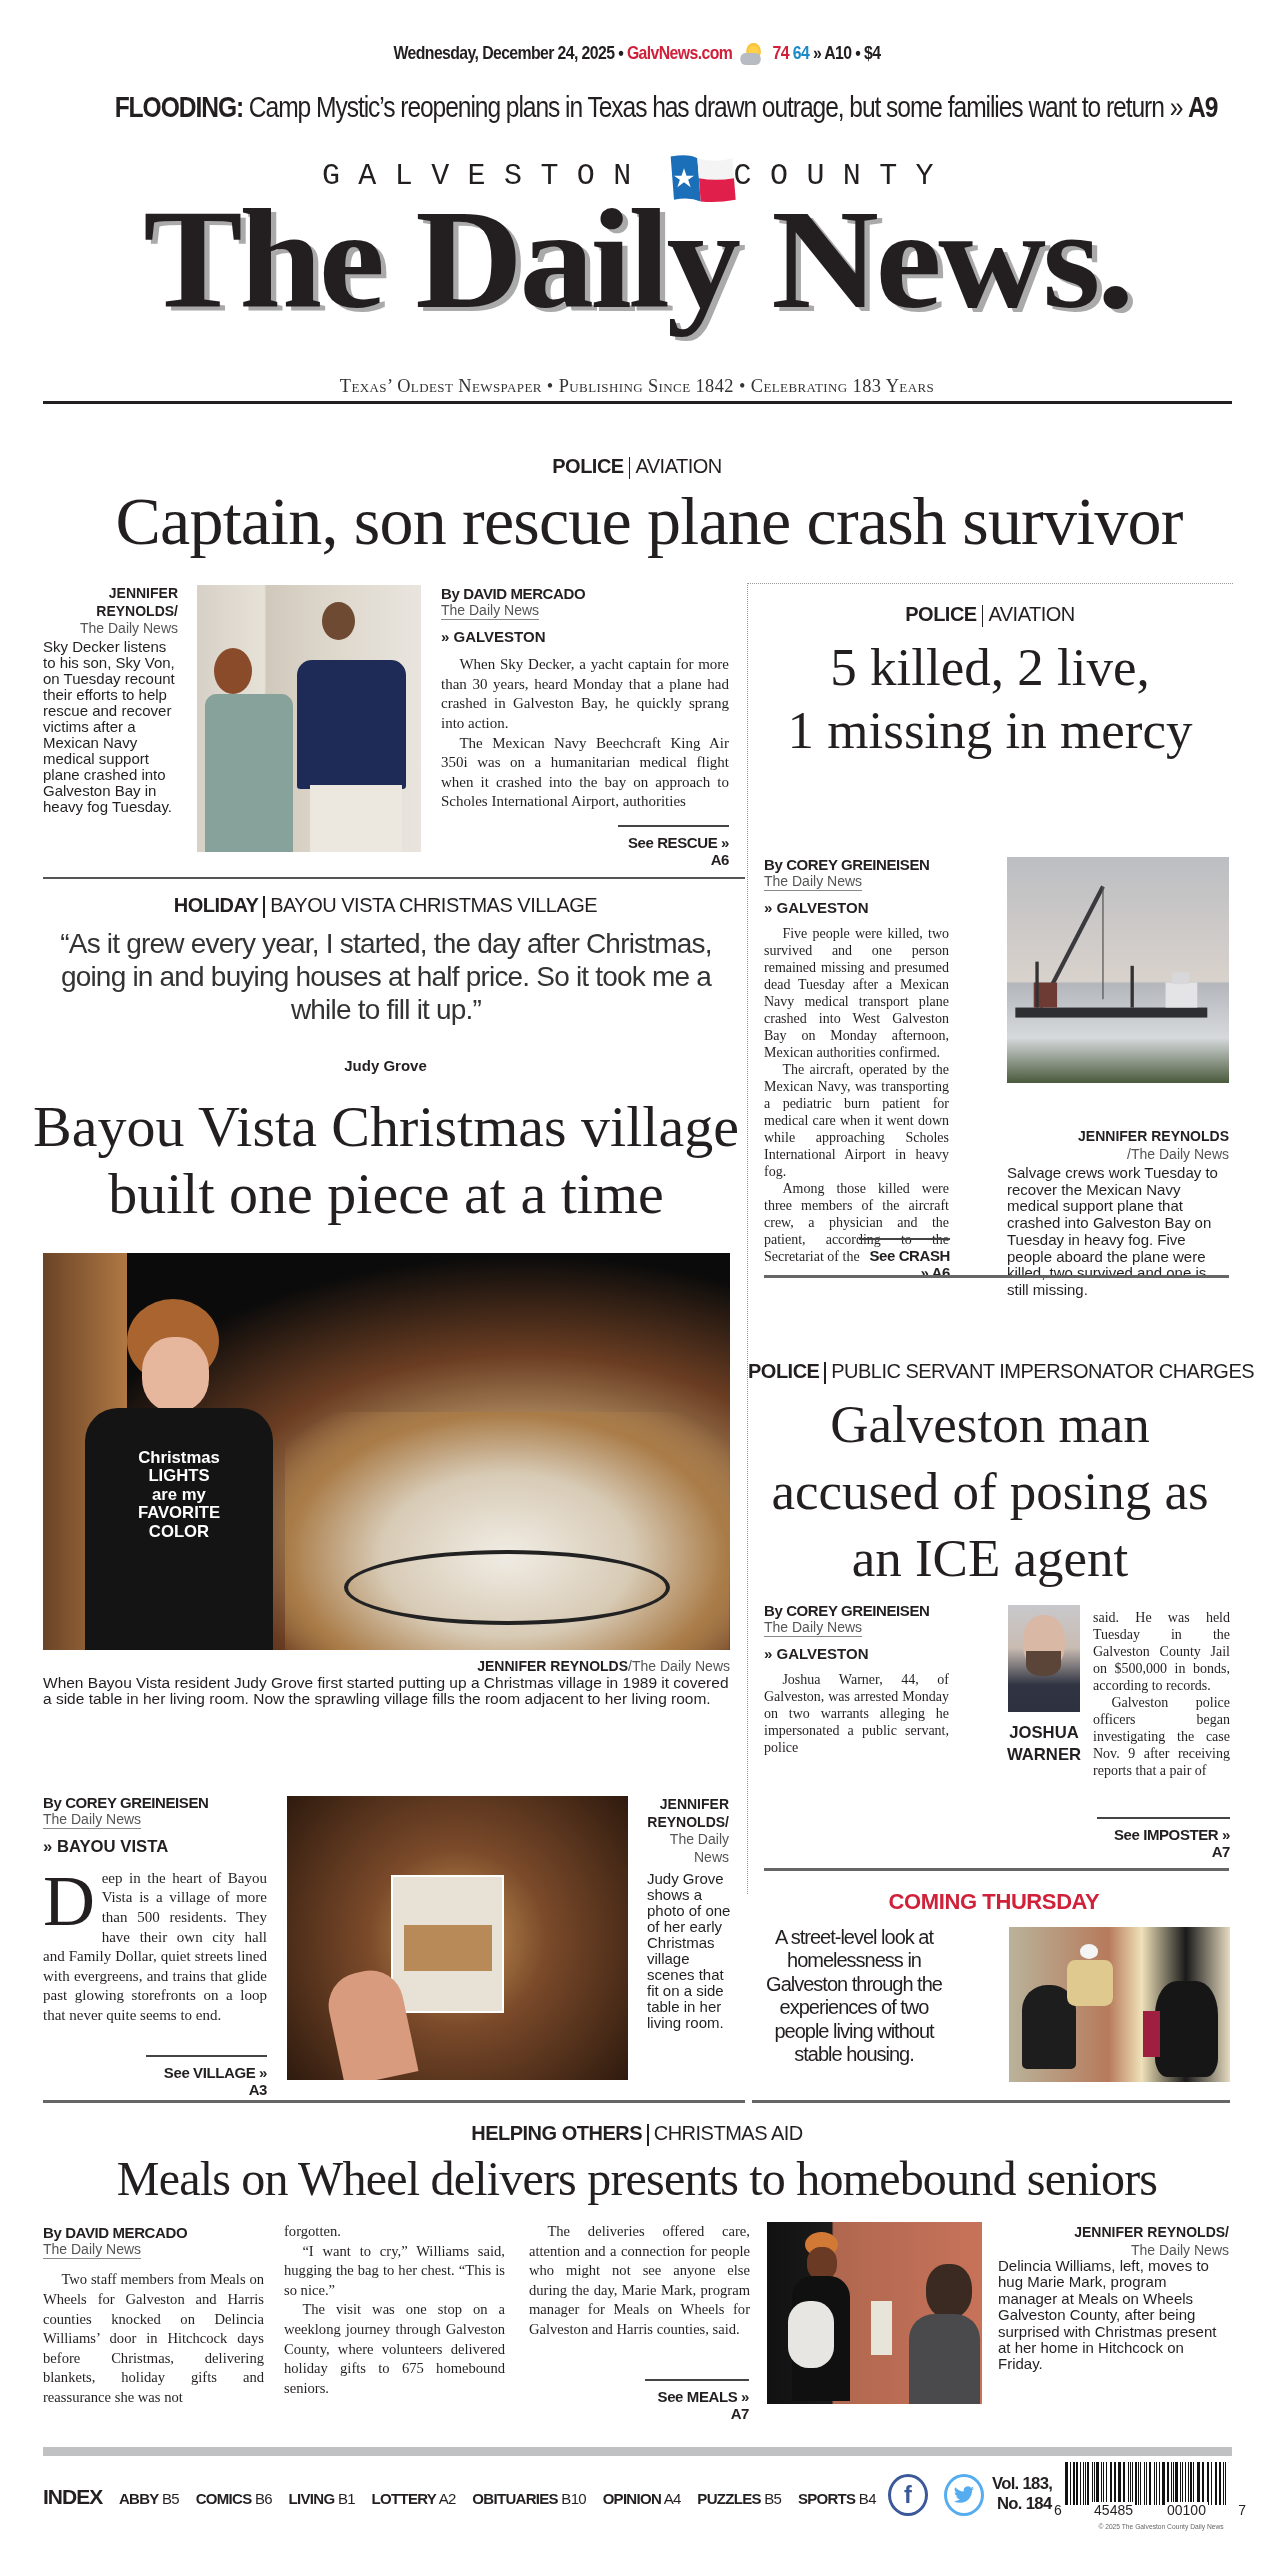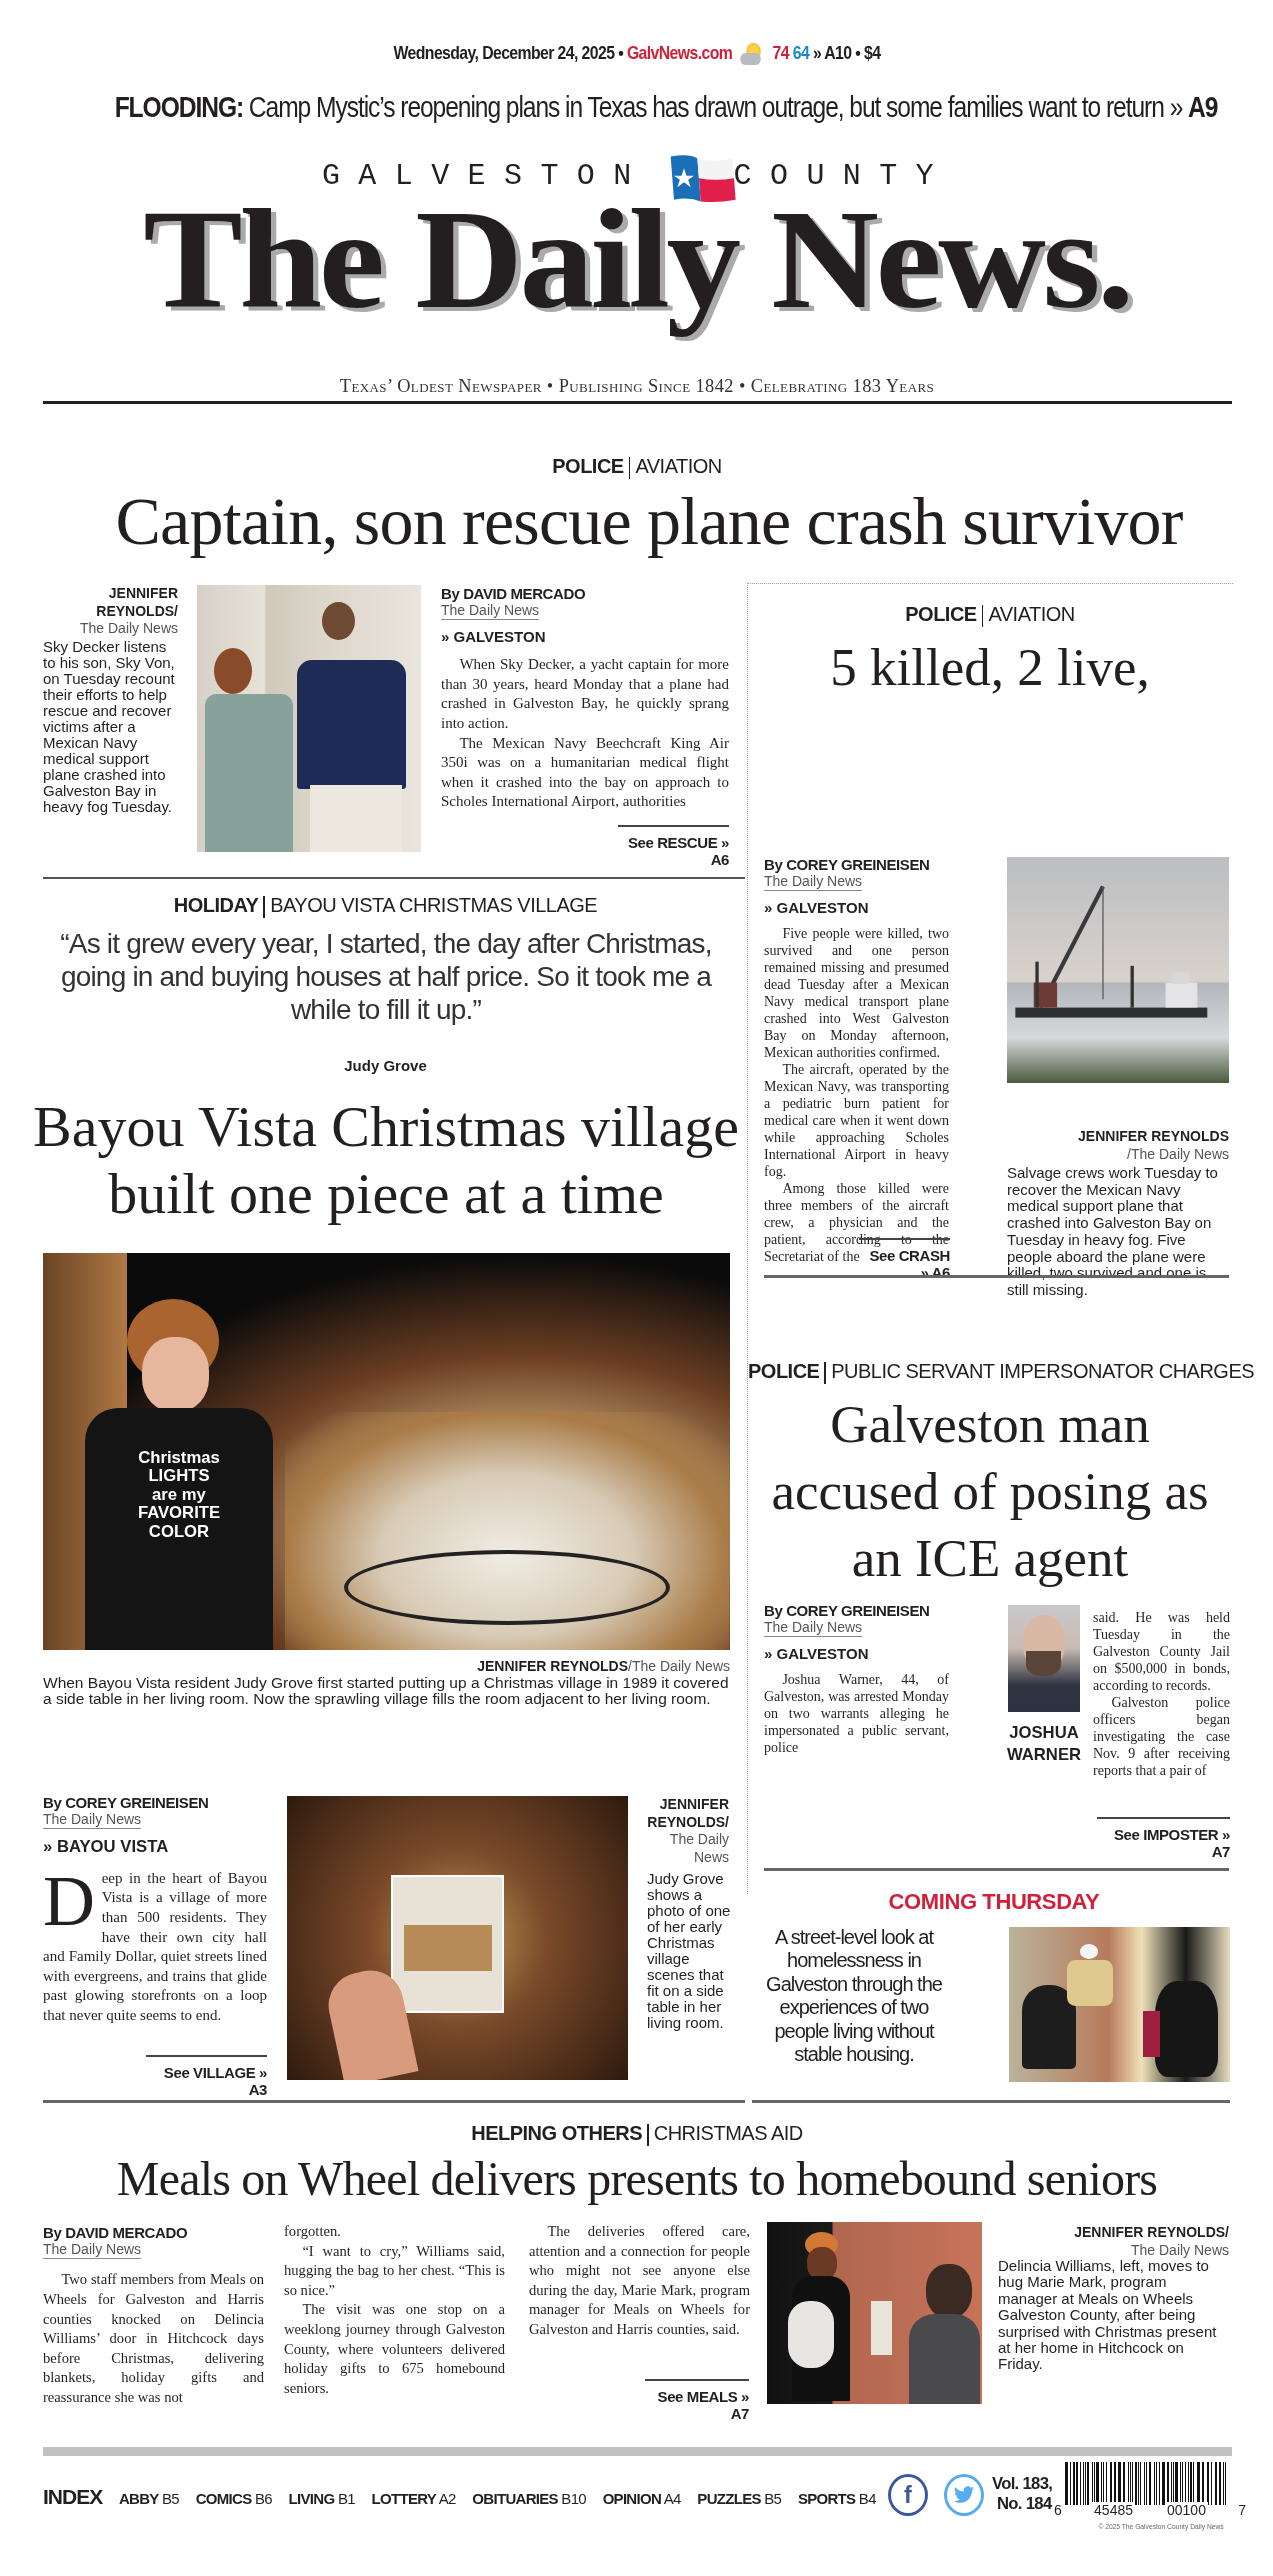--- a/index.html
+++ b/index.html
@@ -132,20 +132,21 @@
 
 <div class="abs hrule" style="top:877px;left:43px;width:702px;height:1.7px;background:#555;"></div>
 <div class="abs" style="top:583px;left:747px;width:0.8px;height:1311px;border-left:0.8px dotted #999;"></div>
 <div class="abs" style="top:583px;left:747px;width:486px;height:0.8px;border-top:0.8px dotted #999;"></div>
 
 <div class="abs kicker cond" style="top:603px;left:748px;width:484px;">
   <b>POLICE</b><span class="bar"></span><span class="sub">AVIATION</span>
 </div>
 <div class="abs headline" style="top:636px;left:748px;width:484px;font-size:53px;line-height:63px;">
   <div>5 killed, 2 live,</div>
+  <div>1 missing in mercy</div>
 </div>
 
 <div class="abs" style="top:856px;left:764px;width:185px;">
   <div class="byline cond">By COREY GREINEISEN</div>
   <div class="outlet cond">The Daily News</div>
   <div class="dateline">» GALVESTON</div>
   <div class="body" style="margin-top:8.4px;font-size:14px;line-height:17px;">
     <p>Five people were killed, two survived and one person remained missing and presumed dead Tuesday after a Mexican Navy medical transport plane crashed into West Galveston Bay on Monday afternoon, Mexican authorities confirmed.</p>
     <p>The aircraft, operated by the Mexican Navy, was transporting a pediatric burn patient for medical care when it went down while approaching Scholes International Airport in heavy fog.</p>
     <p>Among those killed were three members of the aircraft crew, a physician and the patient, according to the Secretariat of the</p>

